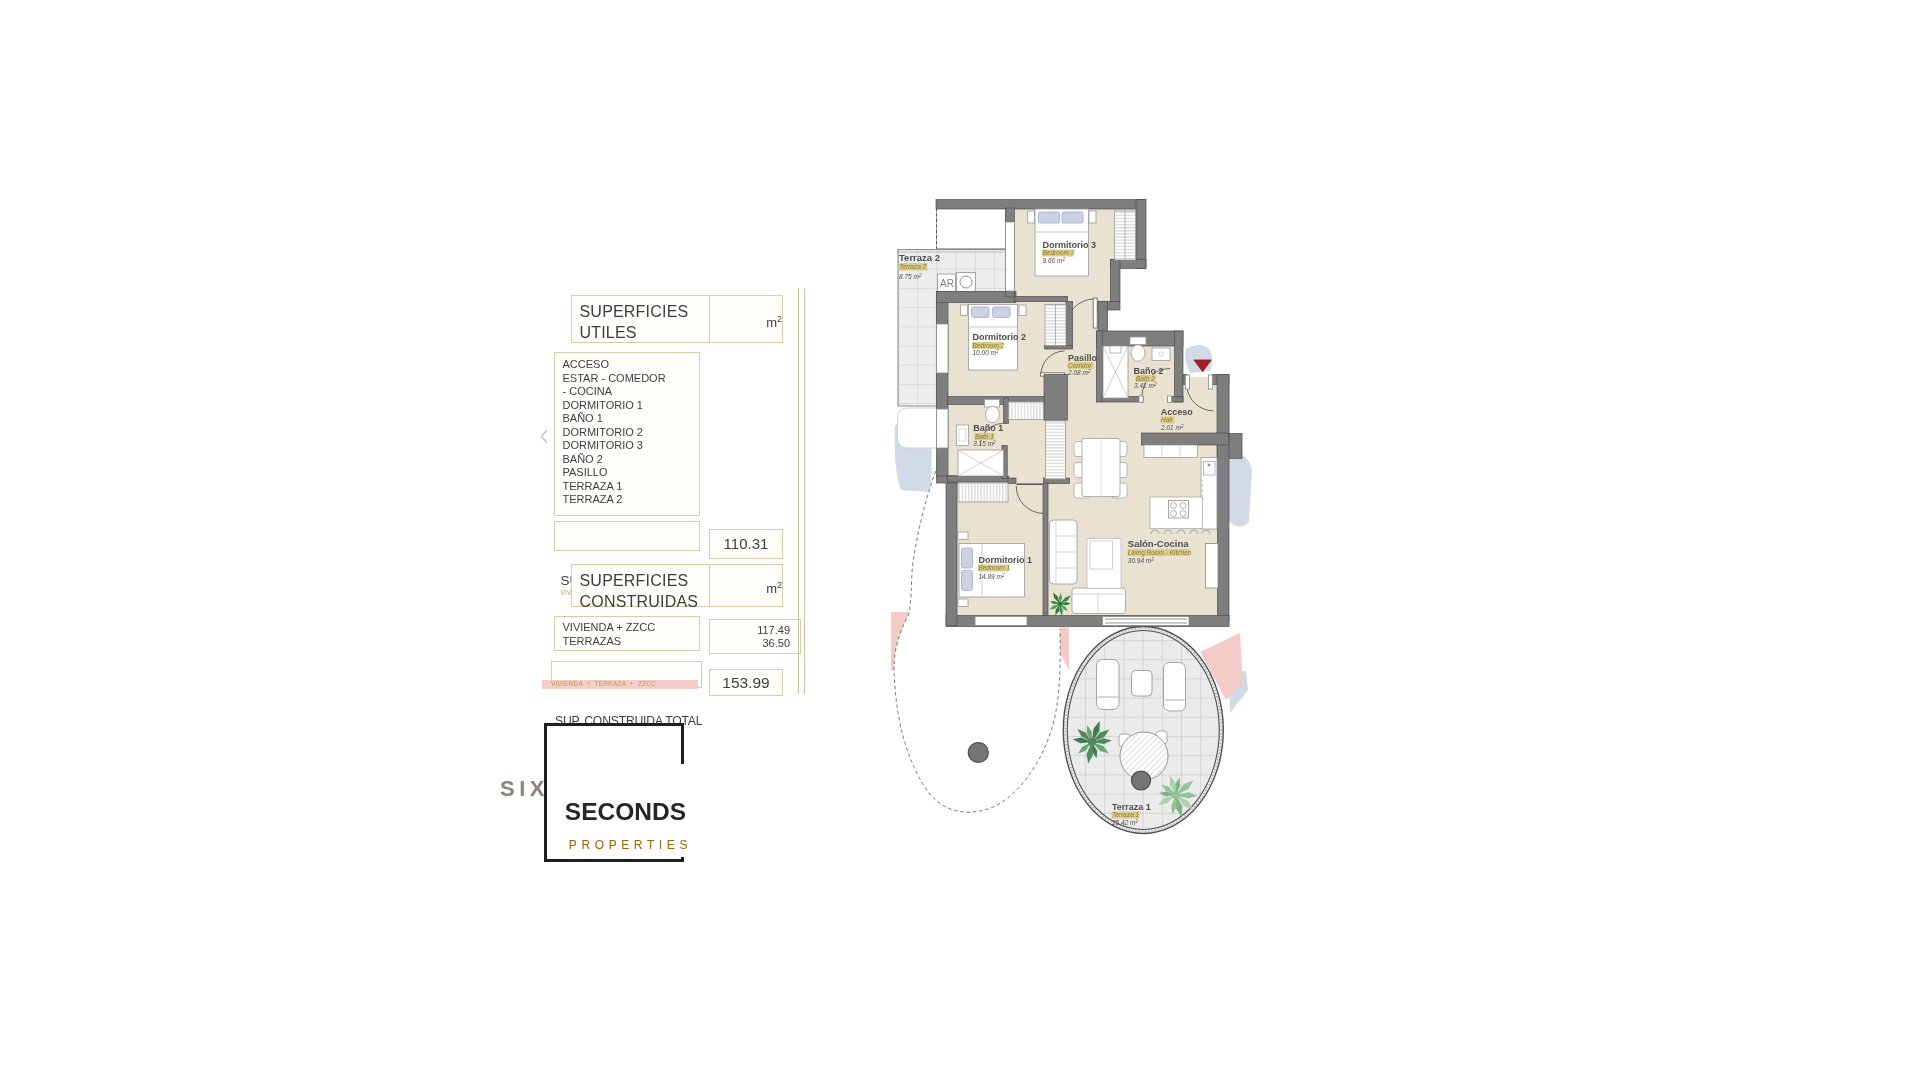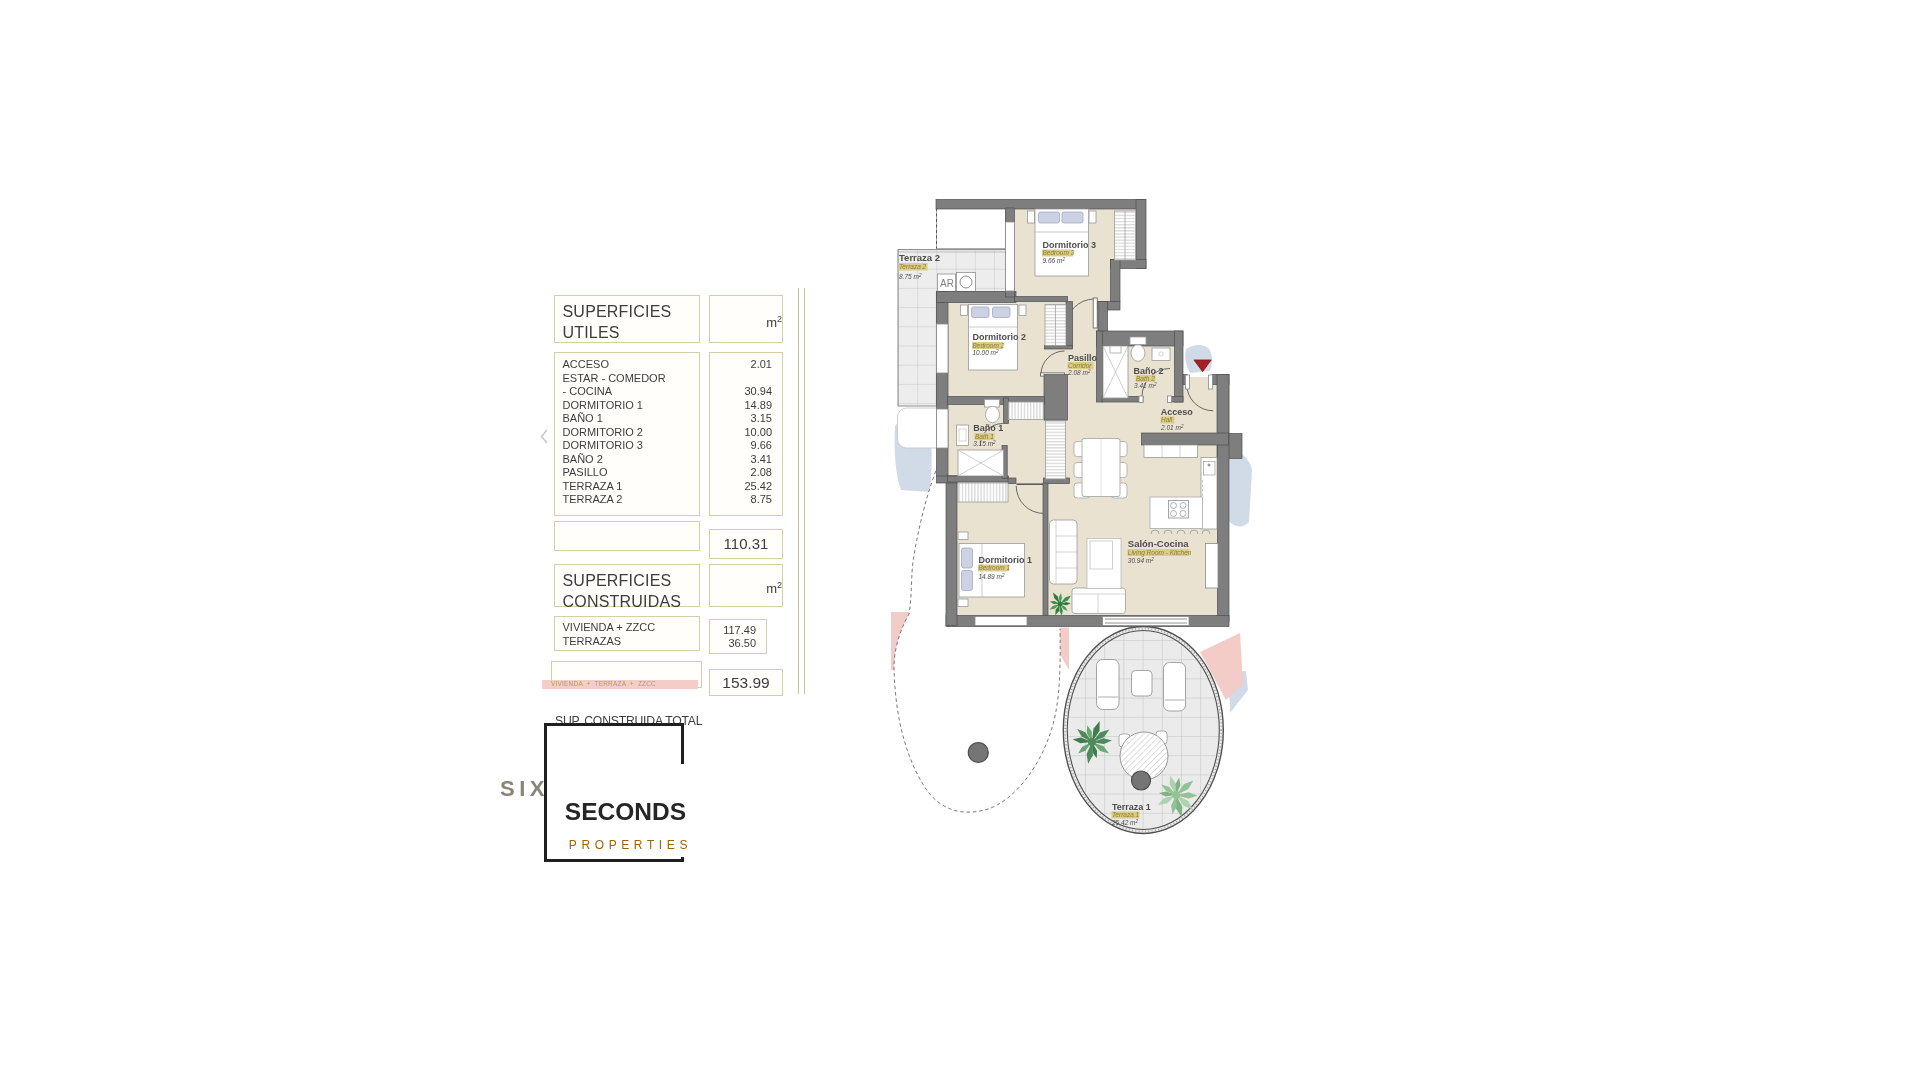--- a/index.html
+++ b/index.html
@@ -1,47 +1,46 @@
 <!DOCTYPE html>
 <html><head>
 <meta charset="utf-8">
 <style>
 html,body{margin:0;padding:0;background:#ffffff;}
 #page{position:relative;width:1920px;height:1080px;overflow:hidden;background:#ffffff;font-family:"Liberation Sans",sans-serif;}
 .box{position:absolute;border:1.4px solid #d4cfa8;background:#fffefb;box-sizing:border-box;color:#3d3d3d;}
 .vline{position:absolute;width:1.4px;background:#c9c49c;}
-.hdr{font-size:16px;line-height:21px;padding:5px 0 0 8px;letter-spacing:0.2px;}
+.hdr{font-size:16px;line-height:21px;padding:5px 0 0 8px;letter-spacing:0.2px;margin-left:17px;}
 .m2{font-size:13px;text-align:right;}
 .items{font-size:11px;line-height:13.55px;padding:5px 0 0 8px;}
 .vals{font-size:11px;line-height:13.55px;padding:5px 10px 0 0;text-align:right;}
 .tot{font-size:13.5px;padding:3px 0 0 6px;white-space:nowrap;margin-top:48px;}
 .sub{font-size:6.5px;color:#b2a348;padding:1px 0 0 6px;letter-spacing:0.2px;}
 .bigval{font-size:16px;text-align:center;margin-top:8px;}
 </style>
 </head>
 <body>
 <div id="page">
 
 <div class="box hdr" style="left:553.5px;top:294.5px;width:146px;height:48px;">SUPERFICIES<br>UTILES</div>
 <div class="box m2" style="left:709px;top:294.5px;width:74px;height:48px;line-height:46px;">m<sup style="font-size:9px;">2</sup></div>
 
 <div class="box items" style="left:553.5px;top:352px;width:146px;height:163.5px;">ACCESO<br>ESTAR - COMEDOR<br>- COCINA<br>DORMITORIO 1<br>BAÑO 1<br>DORMITORIO 2<br>DORMITORIO 3<br>BAÑO 2<br>PASILLO<br>TERRAZA 1<br>TERRAZA 2</div>
-<div class="box vals" style="left:709px;top:352px;width:74px;height:163.5px;">2.01<br>&nbsp;<br>30.94<br>14.89<br>3.15<br>10.00<br>9.66<br>3.41<br>2.08<br>25.42<br>8.75</div>
 
 <div class="box" style="left:553.5px;top:521px;width:146px;height:29.5px;">
       <div class="tot">SUP. UTIL TOTAL</div>
       <div class="sub">VIVIENDA &nbsp;+&nbsp; TERRAZA</div>
     </div>
 <div class="box bigval" style="left:709px;top:521px;width:74px;height:29.5px;line-height:27px;font-size:15px;">110.31</div>
 
 <div class="box hdr" style="left:553.5px;top:564px;width:146px;height:43px;">SUPERFICIES<br>CONSTRUIDAS</div>
 <div class="box m2" style="left:709px;top:564px;width:74px;height:43px;line-height:41px;">m<sup style="font-size:9px;">2</sup></div>
 
 <div class="box items" style="left:553.5px;top:616px;width:146px;height:35px;padding-top:4px;">VIVIENDA + ZZCC<br>TERRAZAS</div>
-<div class="box vals" style="left:709px;top:618.5px;width:58px;height:35px;padding-top:4px;">117.49<br>36.50</div>
+<div class="box vals" style="left:709px;top:618.5px;width:92px;height:35px;padding-top:4px;">117.49<br>36.50</div>
 
 <div class="box" style="left:551px;top:660.5px;width:151px;height:27px;">
       <div class="tot" style="padding-top:4px;font-size:12.2px;letter-spacing:-0.2px;padding-left:3px;">SUP. CONSTRUIDA TOTAL</div>
     </div>
 <div class="box bigval" style="left:709px;top:660.5px;width:74px;height:27px;line-height:25px;font-size:15.5px;">153.99</div>
 <div style="position:absolute;left:541.5px;top:679.5px;width:156px;height:9px;background:#f4cdc9;"></div>
 <div style="position:absolute;left:551px;top:680px;width:150px;height:8px;font-size:6.5px;color:#b2a348;letter-spacing:0.2px;">VIVIENDA &nbsp;+&nbsp; TERRAZA &nbsp;+&nbsp; ZZCC</div>
 
 <div class="vline" style="left:797.5px;top:288px;height:406px;"></div>
 <div class="vline" style="left:803.5px;top:288px;height:406px;"></div>

